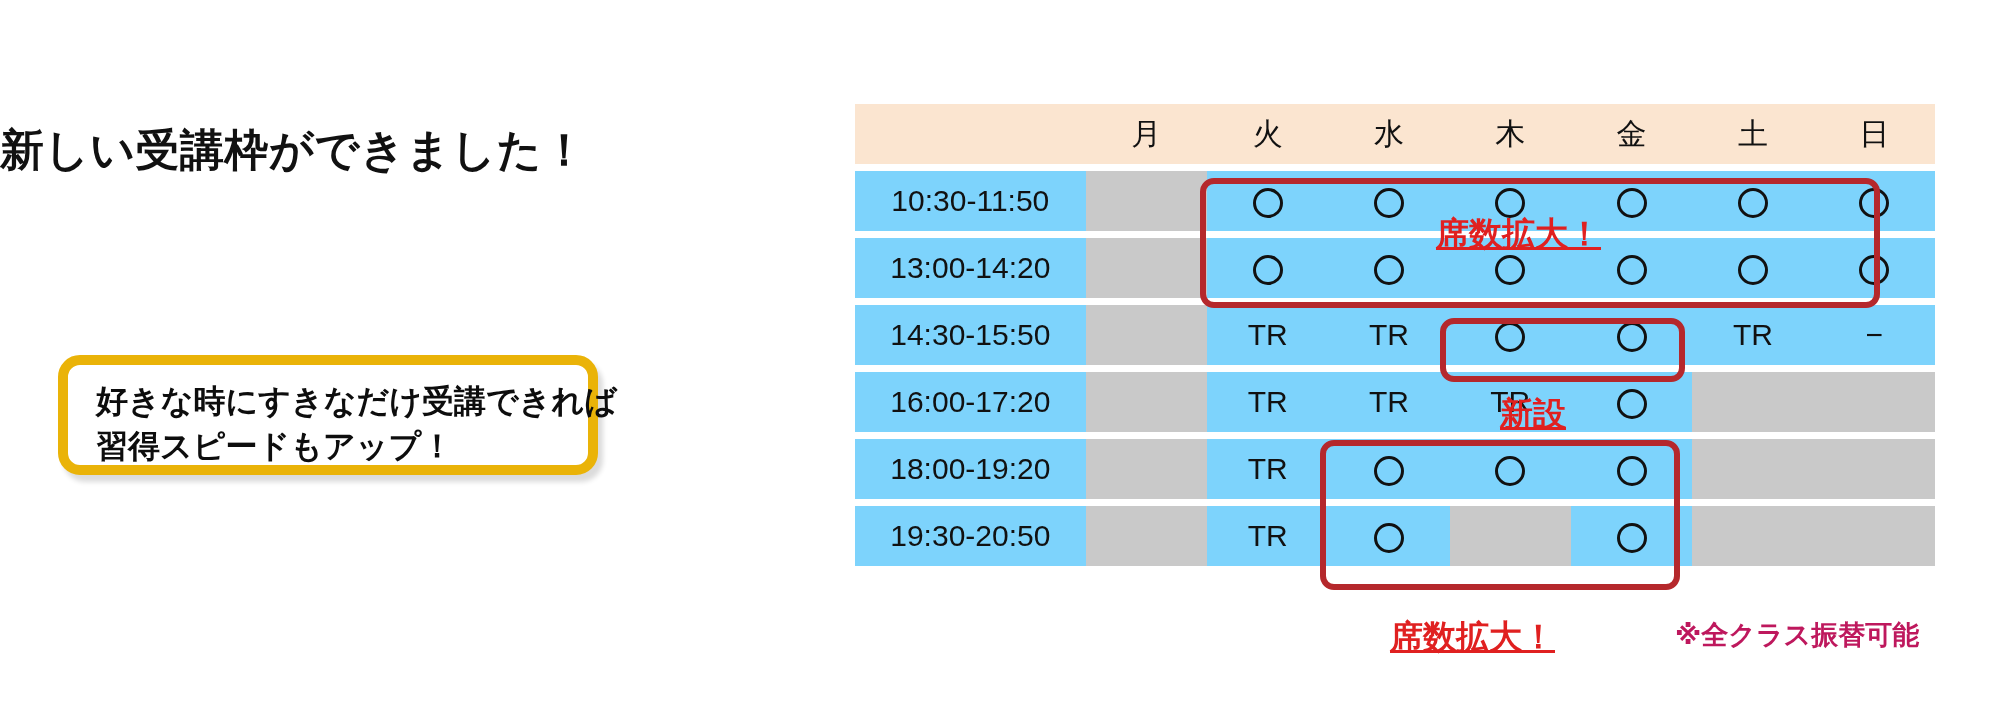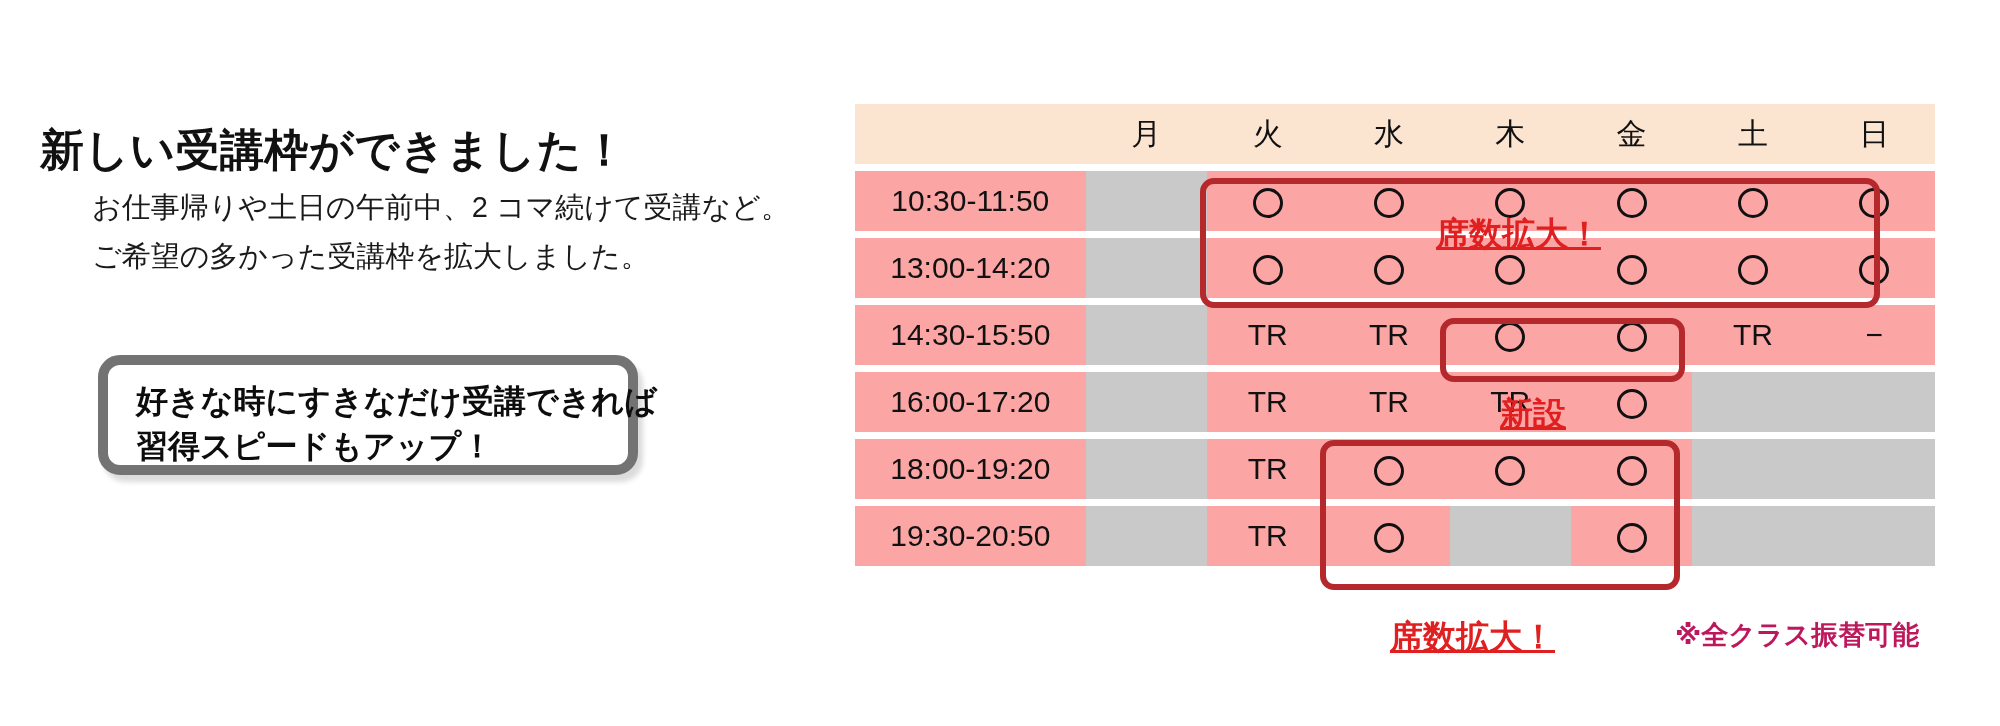--- a/index.html
+++ b/index.html
@@ -16,21 +16,20 @@
     overflow: hidden;
   }
 
   
   #left-panel {
     position: absolute;
     left: 0;
     top: 0;
     width: 840px;
     height: 548px;
-    margin-left: 40px;
   }
 
   #headline {
     position: absolute;
     left: 0px;
     top: 92px;
     font-size: 44px;
     font-weight: bold;
     letter-spacing: 0.5px;
     white-space: nowrap;
@@ -49,21 +48,21 @@
   #lead-text .lead-line { display: block; }
 
   
   #callout-box {
     position: absolute;
     left: 58px;
     top: 355px;
     width: 540px;
     height: 120px;
     background: #ffffff;
-    border: 10px solid #737373;
+    border: 10px solid #eab308;
     border-radius: 22px;
     box-sizing: border-box;
     box-shadow: 5px 7px 5px rgba(0,0,0,0.14);
   }
   #callout-text {
     position: absolute;
     left: 28px;
     top: 14px;
     font-size: 32px;
     font-weight: bold;
@@ -96,21 +95,21 @@
     text-align: center;
     vertical-align: middle;
     font-size: 30px;
     font-weight: normal;
     color: #111111;
   }
 
   tr.head-row th { background: #fbe5d0; height: 56px; }
   tr.head-row th.dayname { font-size: 31px; }
 
-  tr.body-row td { background: #fca5a5; }
+  tr.body-row td { background: #7dd3fc; }
   tr.body-row td.time-cell {
     font-size: 30px;
     letter-spacing: 0px;
     padding-right: 6px;
   }
   td.cell-gray { background: #c9c9c9 !important; }
   td.cell-tr   { font-size: 28px; }
   td.cell-dash { font-size: 30px; }
 
   .circle-mark {
@@ -156,24 +155,20 @@
     white-space: nowrap;
   }
 </style>
 </head>
 <body>
 
 <div id="left-panel">
 
   <h1 id="headline">新しい受講枠ができました！</h1>
 
-  <div id="lead-text">
-    <span class="lead-line">お仕事帰りや土日の午前中、2 コマ続けて受講など。</span>
-    <span class="lead-line">ご希望の多かった受講枠を拡大しました。</span>
-  </div>
 
   <div id="callout-box">
     <div id="callout-text">
       <span class="callout-line">好きな時にすきなだけ受講できれば</span>
       <span class="callout-line">習得スピードもアップ！</span>
     </div>
   </div>
 
 </div>
 

